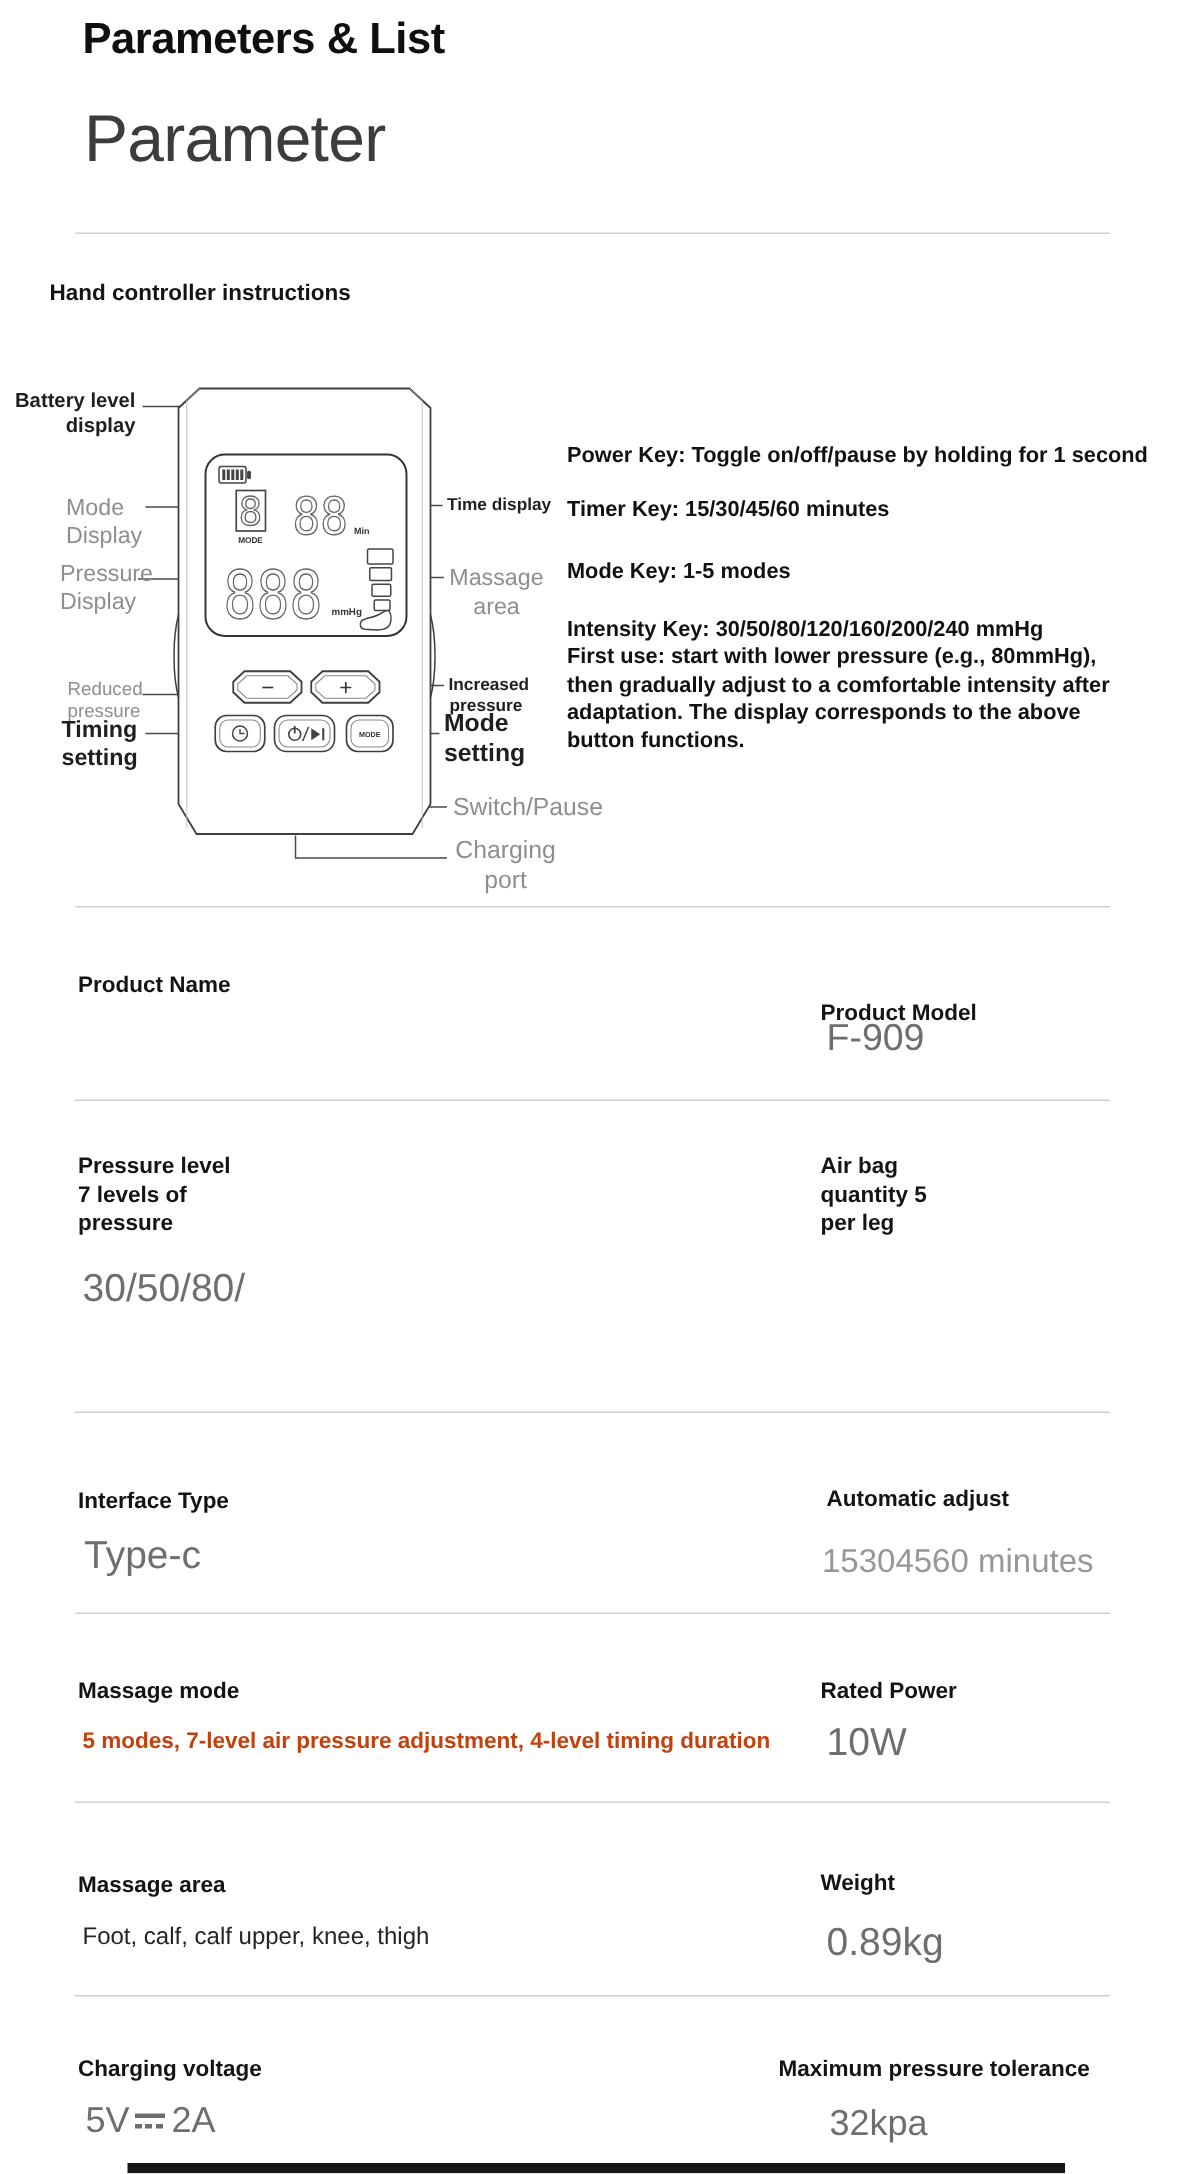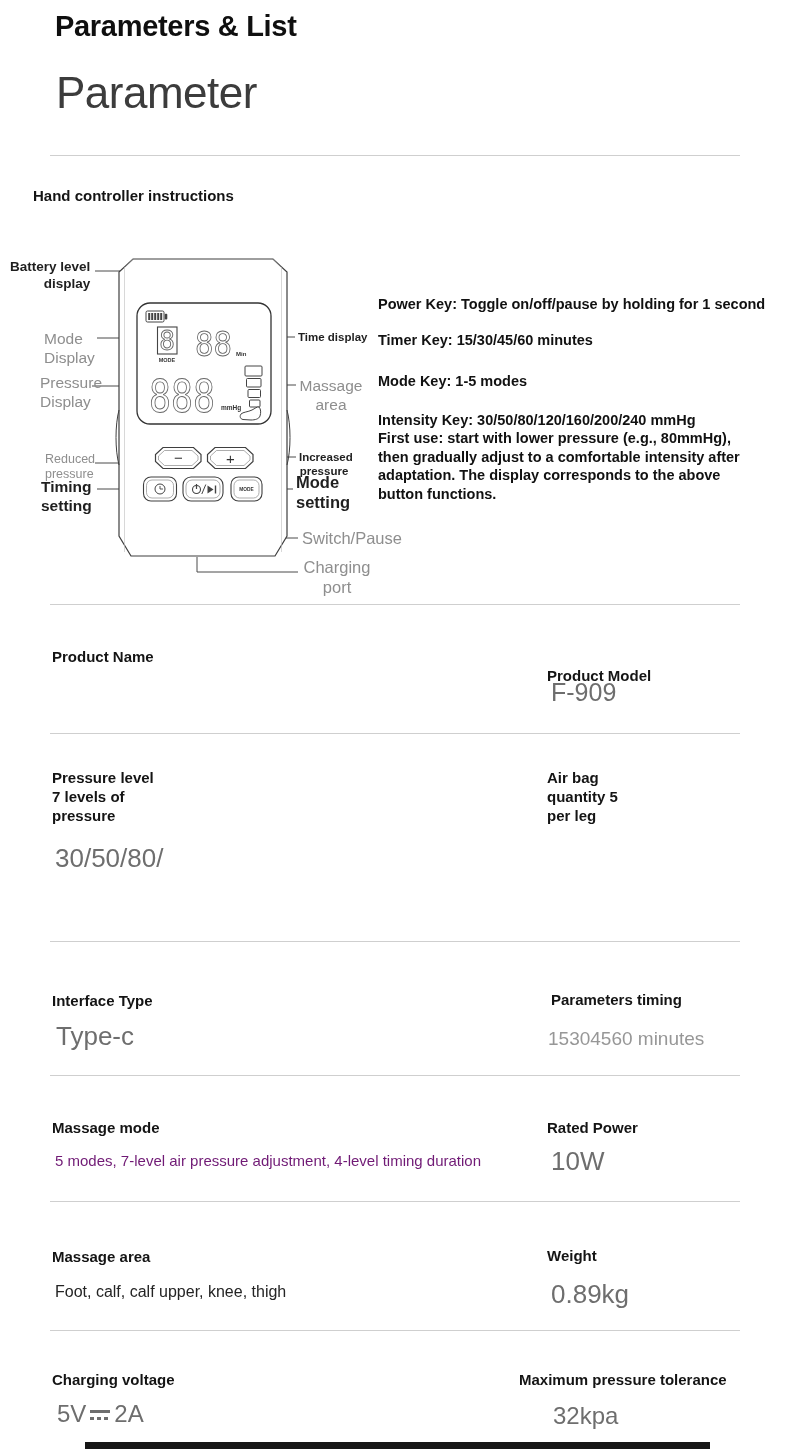--- a/index.html
+++ b/index.html
@@ -25,26 +25,26 @@
   .sz15{font-size:15.5px;line-height:19px;}
   .sz16{font-size:16.5px;line-height:19.5px;}
   .ctr{text-align:center;}
 
   
   .instr{left:378px;width:420px;font-size:14.5px;font-weight:700;color:#111;line-height:18.6px;}
 
   
   .spec-label{font-size:15px;font-weight:700;color:#141414;line-height:19px;}
   .val-dark-md{font-size:17px;color:#2e2e2e;}
-  .val-dark-sm{font-size:15px;color:#701a75;}
+  .val-dark-sm{font-size:15px;color:#c2410c;font-weight:bold;}
   .val-dark-16{font-size:16px;color:#242424;}
   .val-gray-lg{font-size:26px;color:#6e6e6e;}
   .val-gray-25{font-size:25px;color:#6e6e6e;}
   .val-gray-24{font-size:24px;color:#6e6e6e;}
-  .val-gray-17{font-size:19px;color:#979797;}
+  .val-gray-17{font-size:22px;color:#979797;}
 
   .dc-icon{display:inline-block;width:20px;height:13px;margin:0 4px;position:relative;}
   .dc-icon .dc-solid{position:absolute;top:1px;left:0;right:0;height:3px;background:#6e6e6e;}
   .dc-icon .dc-dash{position:absolute;top:8px;left:0;right:0;height:3px;
     background:repeating-linear-gradient(90deg,#6e6e6e 0 4.5px,transparent 4.5px 7px);}
 
   .bottom-bar{position:absolute;left:85px;top:1442px;width:625px;height:7px;background:#161616;}
 </style>
 </head>
 <body>
@@ -188,21 +188,21 @@
 pressure</div>
   <div class="abs pre spec-label" style="left:547px;top:768px;">Air bag
 quantity 5
 per leg</div>
   <div class="abs val-gray-lg" style="left:55px;top:843px;">30/50/80/</div>
 
   <div class="sep" style="top:941px"></div>
 
   <div class="abs spec-label" style="left:52px;top:991px;">Interface Type</div>
   <div class="abs val-gray-lg" style="left:56px;top:1021px;">Type-c</div>
-  <div class="abs spec-label" style="left:551px;top:990px;">Parameters timing</div>
+  <div class="abs spec-label" style="left:551px;top:990px;">Automatic adjust</div>
   <div class="abs val-gray-17" style="left:548px;top:1028px;">15304560 minutes</div>
 
   <div class="sep" style="top:1075px"></div>
 
   <div class="abs spec-label" style="left:52px;top:1118px;">Massage mode</div>
   <div class="abs val-dark-sm" style="left:55px;top:1152px;">5 modes, 7-level air pressure adjustment, 4-level timing duration</div>
   <div class="abs spec-label" style="left:547px;top:1118px;">Rated Power</div>
   <div class="abs val-gray-lg" style="left:551px;top:1146px;">10W</div>
 
   <div class="sep" style="top:1201px"></div>

